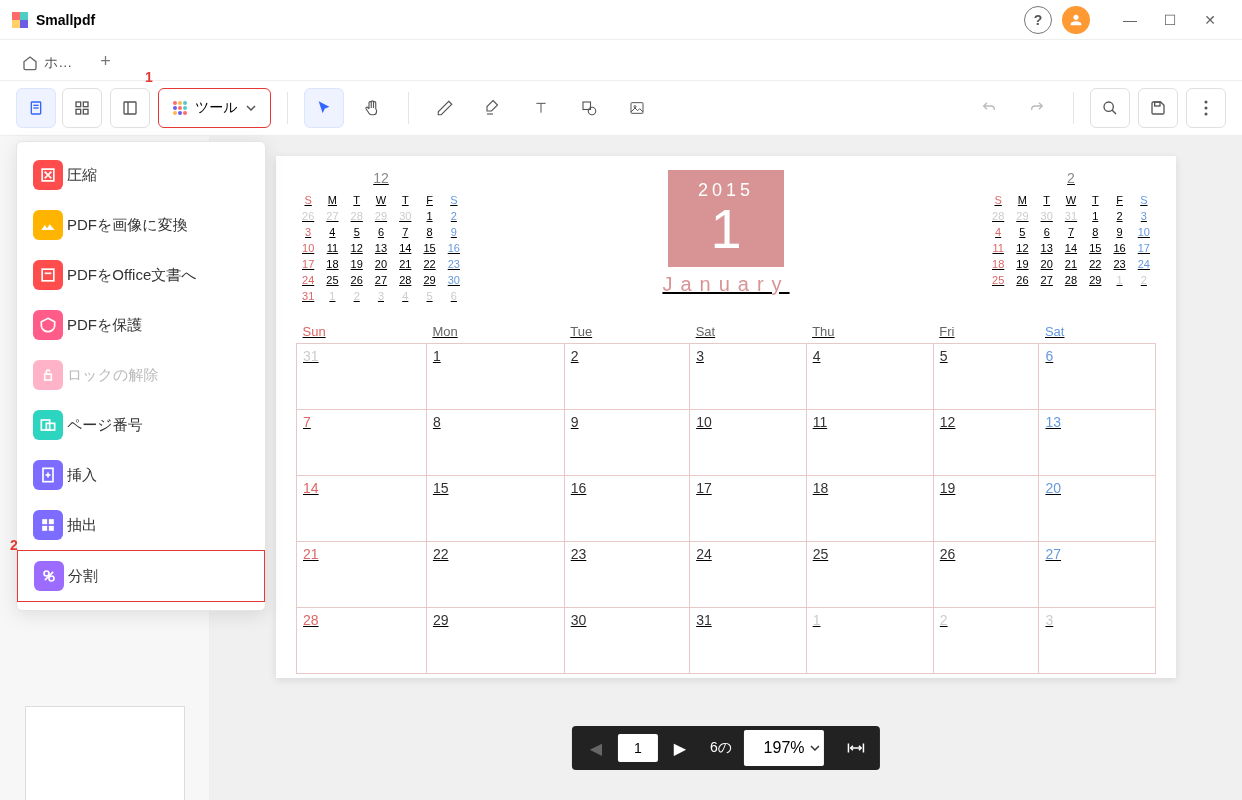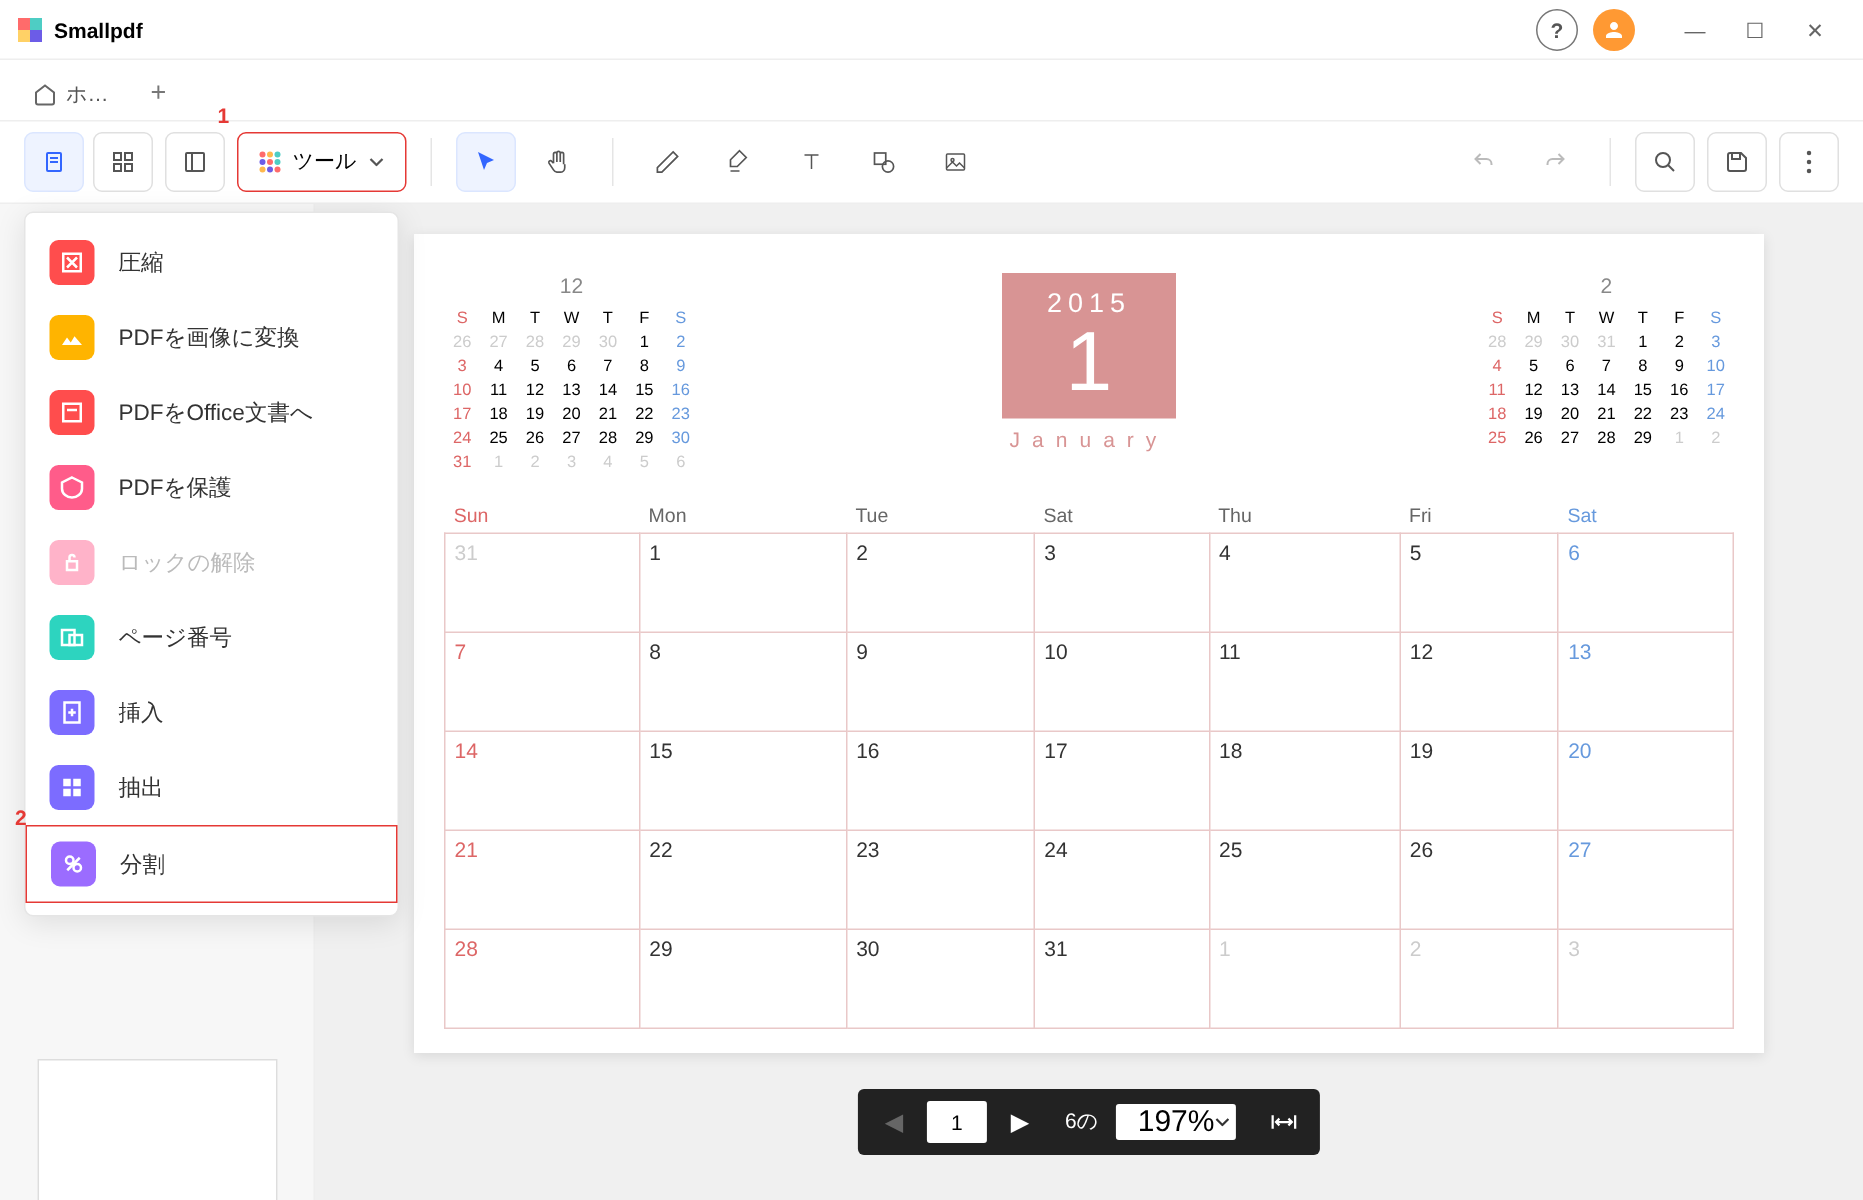--- a/index.html
+++ b/index.html
@@ -34,67 +34,67 @@
 .tb-btn.active { background:#eef3ff; border-color:#dbe6ff; color:#3366ff; }
 .tb-sep { width:1px; height:32px; background:#e5e5e5; margin:0 8px; }
 .tools-btn { height:40px; padding:0 14px; border:1px solid #e53935; border-radius:6px; display:flex; align-items:center; gap:8px; cursor:pointer; font-size:14px; position:relative; }
 .tools-dots { width:14px; height:14px; display:grid; grid-template-columns:repeat(3,1fr); gap:1px; }
 .tools-dots span { width:4px; height:4px; border-radius:50%; }
 .td1{background:#ff6b6b}.td2{background:#ffb84d}.td3{background:#4ecdc4}.td4{background:#6c5ce7}.td5{background:#ff6b6b}.td6{background:#4ecdc4}.td7{background:#ffb84d}.td8{background:#6c5ce7}.td9{background:#ff6b6b}
 .callout-1 { position:absolute; top:-20px; left:-14px; color:#e53935; font-weight:700; font-size:14px; }
 
 
 .dropdown { position:absolute; top:60px; left:16px; width:250px; background:#fff; border:1px solid #e5e5e5; border-radius:6px; box-shadow:0 4px 20px rgba(0,0,0,.1); padding:8px 0; z-index:100; }
-.dd-item { display:flex; align-items:center; gap:16px; padding:10px 16px; font-size:15px; color:#333; cursor:pointer; position:relative; }
+.dd-item { display:flex; align-items:center; gap:4px; padding:10px 16px; font-size:15px; color:#333; cursor:pointer; position:relative; }
 .dd-item.disabled { color:#bbb; }
 .dd-item.highlighted { border:1px solid #e53935; border-left:none; border-right:none; border-top-color:transparent; }
 .dd-item:last-child.highlighted { border:1.5px solid #e53935; }
 .dd-icon { width:30px; height:30px; border-radius:6px; display:flex; align-items:center; justify-content:center; flex-shrink:0; }
 .callout-2 { position:absolute; left:-8px; top:-14px; color:#e53935; font-weight:700; font-size:14px; }
 
 
 .main { display:flex; height:calc(800px - 40px - 40px - 56px); }
 .thumb-sidebar { width:210px; background:#f7f7f7; padding:10px; border-right:1px solid #eee; }
 .thumb { width:160px; height:100px; background:#fff; border:1px solid #ddd; margin:560px auto 0; }
 
 .docview { flex:1; background:#f0f0f0; padding:20px 10px 10px; position:relative; overflow:hidden; }
-.page { background:#fff; width:900px; margin:0 auto; padding:16px 20px; box-shadow:0 2px 8px rgba(0,0,0,.1); }
+.page { background:#fff; width:900px; margin:0 auto; padding:4px 20px; box-shadow:0 2px 8px rgba(0,0,0,.1);text-decoration:underline; }
 
 
 .cal-header { display:flex; justify-content:space-between; align-items:flex-start; padding:10px 0; }
 .mini-cal { width:170px; font-size:11px; text-align:center; }
 .mini-cal-title { font-size:14px; color:#888; margin-bottom:6px; }
 .mini-cal table { width:100%; border-collapse:collapse; }
 .mini-cal th, .mini-cal td { padding:2px; font-weight:400; }
 .mini-cal th:first-child, .mini-cal td:first-child { color:#d66; }
 .mini-cal th:last-child, .mini-cal td:last-child { color:#69d; }
 .mini-cal td.muted { color:#ccc; }
 
 .center-month { text-align:center; }
 .year-block { background:#d89494; color:#fff; padding:10px 30px; display:inline-block; }
 .year-block .yr { font-size:18px; letter-spacing:4px; }
 .year-block .mo { font-size:56px; font-weight:300; line-height:1; }
-.month-name { color:#d89494; font-size:14px; letter-spacing:8px; margin-top:6px; }
+.month-name { color:#d89494; font-size:20px; letter-spacing:8px; margin-top:6px; }
 
 .big-cal { width:100%; border-collapse:collapse; margin-top:6px; }
 .big-cal th { text-align:left; font-weight:400; font-size:13px; padding:4px 6px; color:#666; }
 .big-cal th:first-child { color:#d66; }
 .big-cal th:last-child { color:#69d; }
 .big-cal td { border:1px solid #e9c8c8; height:66px; vertical-align:top; padding:4px 6px; font-size:14px; color:#333; }
 .big-cal td.sun { color:#d66; }
 .big-cal td.sat { color:#69d; }
 .big-cal td.muted { color:#ccc; }
 
 
 .navbar { position:absolute; bottom:30px; left:50%; transform:translateX(-50%); background:#222; color:#fff; height:44px; border-radius:4px; display:flex; align-items:center; padding:0 6px; gap:4px; }
 .nav-btn { width:36px; height:32px; display:flex; align-items:center; justify-content:center; cursor:pointer; border-radius:3px; }
 .nav-btn.dis { color:#666; cursor:default; }
 .page-input { width:40px; height:28px; background:#fff; color:#000; border:none; text-align:center; font-size:14px; border-radius:2px; }
 .page-total { padding:0 8px; font-size:14px; }
-.zoom-sel { width:80px; height:24px; background:#fff; color:#000; border:none; font-size:20px; text-align:center; border-radius:2px; }
+.zoom-sel { width:80px; height:36px; background:#fff; color:#000; border:none; font-size:16px; text-align:center; border-radius:2px; }
 </style>
 </head>
 <body>
 
 <div class="titlebar">
   <div class="logo-mark">
     <span class="lm1"></span>
       <span class="lm2"></span>
       <span class="lm3"></span>
       <span class="lm4"></span>

